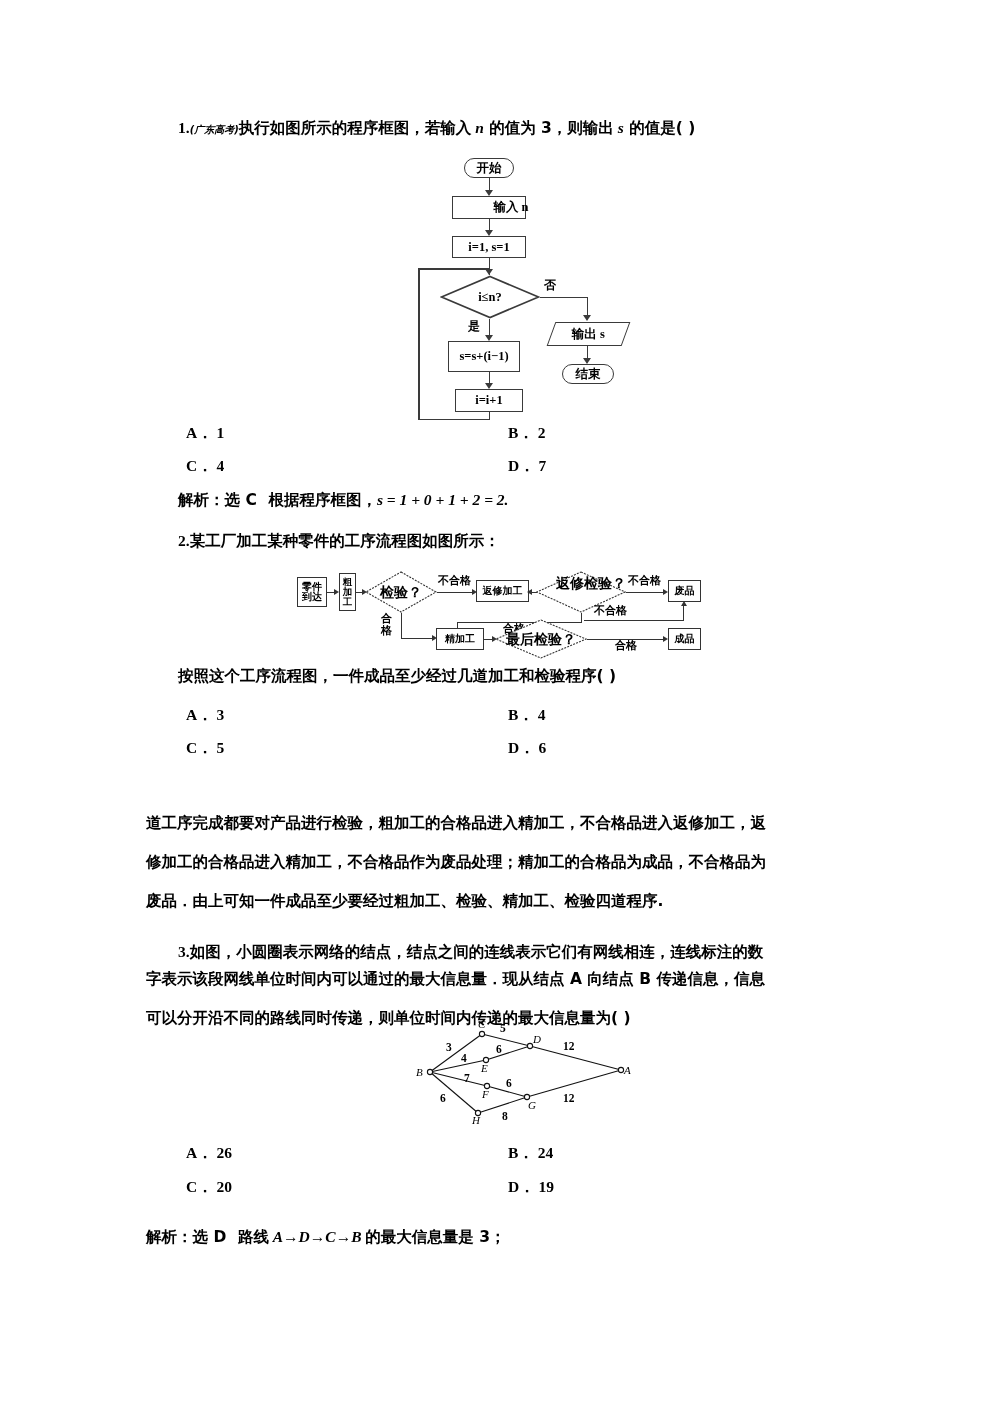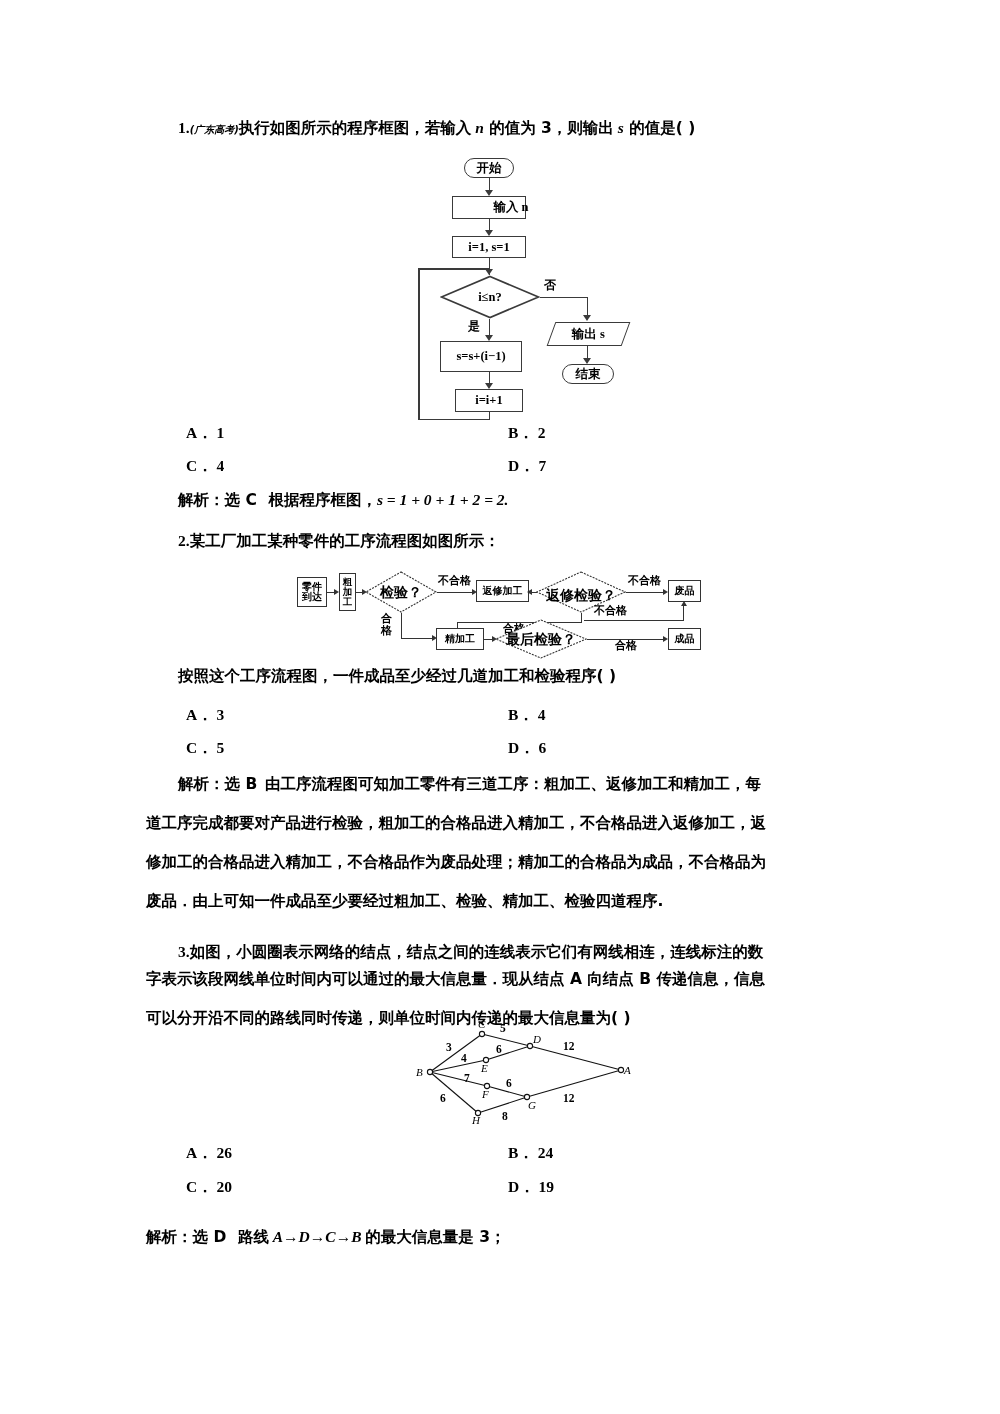--- a/index.html
+++ b/index.html
@@ -204,21 +204,21 @@
       </div>
     <div class="ln" style="left:176.5px; top:191px; width:1.5px; height:15px;"></div>
     <div class="arrow-d" style="left:173px; top:203px;"></div>
 
     <div class="node term" style="left:152px; top:209px; width:52px; height:20px;">结束</div>
 
     <div class="lbl" style="left:58px; top:163px;">是</div>
     <div class="ln" style="left:78.5px; top:164px; width:1.5px; height:20px;"></div>
     <div class="arrow-d" style="left:75px; top:180px;"></div>
 
-    <div class="node" style="left:30px; top:186px; width:82px; height:31px;">s=s+(i−1)</div>
+    <div class="node" style="left:38px; top:186px; width:72px; height:31px;">s=s+(i−1)</div>
     <div class="ln" style="left:78.5px; top:217px; width:1.5px; height:14px;"></div>
     <div class="arrow-d" style="left:75px; top:228px;"></div>
 
     <div class="node" style="left:45px; top:234px; width:68px; height:23px;">i=i+1</div>
 
     <div class="ln" style="left:78.5px; top:257px; width:1.5px; height:8px;"></div>
     <div class="ln" style="left:8px; top:263.5px; width:72px; height:1.5px;"></div>
     <div class="ln" style="left:8px; top:113px; width:1.5px; height:152px;"></div>
     <div class="ln" style="left:8px; top:113px; width:72px; height:1.5px;"></div>
   </div>
@@ -281,21 +281,21 @@
     </div>
 
     <div class="pbox" style="left:179px; top:13px; width:53px; height:22px;">返修加工</div>
     <div class="pline" style="left:232px; top:24.5px; width:8px; height:1.3px;"></div>
     <div class="ar-r" style="left:230px; top:22px; transform:scaleX(-1);"></div>
 
     <div class="pdiam" style="left:239px; top:4px; width:90px; height:42px;">
       <svg width="90" height="42" viewBox="0 0 90 42">
         <polygon points="45,1 89,21 45,41 1,21" fill="#fff" stroke="#333" stroke-width="1.1" stroke-dasharray="2,1.2"></polygon>
       </svg>
-      <div class="pdlabel" style="left:0; top:16px; width:90px;">返修检验？</div>
+      <div class="pdlabel" style="left:0; top:4px; width:90px;text-align:right;">返修检验？</div>
     </div>
 
     <div class="pline" style="left:329px; top:24.5px; width:40px; height:1.3px;"></div>
     <div class="ar-r" style="left:366px; top:22px;"></div>
     <div class="plbl" style="left:331px; top:8px;">不合格</div>
 
     <div class="pbox" style="left:371px; top:13px; width:33px; height:22px;">废品</div>
 
     <div class="pline" style="left:283.5px; top:46px; width:1.3px; height:10px;"></div>
     <div class="pline" style="left:160px; top:55px; width:124px; height:1.3px;"></div>
@@ -335,23 +335,20 @@
   <div class="opt opt-b" style="top:705px;">
     <span>B．</span><span>&nbsp;</span><span>4</span>
   </div>
   <div class="opt opt-a" style="top:738px;">
     <span>C．</span><span>&nbsp;</span><span>5</span>
   </div>
   <div class="opt opt-b" style="top:738px;">
     <span>D．</span><span>&nbsp;</span><span>6</span>
   </div>
 
-  <div class="qline" style="top:774px;">
-    <span class="cn">解析：</span><span class="cn">选 B</span><span>&nbsp;&nbsp;</span><span class="cn">由工序流程图可知加工零件有三道工序：粗加工、返修加工和精加工，每</span>
-  </div>
   <div class="qline cn" style="left:146px; top:813px;">道工序完成都要对产品进行检验，粗加工的合格品进入精加工，不合格品进入返修加工，返</div>
   <div class="qline cn" style="left:146px; top:852px;">修加工的合格品进入精加工，不合格品作为废品处理；精加工的合格品为成品，不合格品为</div>
   <div class="qline cn" style="left:146px; top:891px;">废品．由上可知一件成品至少要经过粗加工、检验、精加工、检验四道程序.</div>
 
   <div class="qline cn" style="left:178px; top:930px;margin-top:12px;">
     <span class="num">3.</span><span>如图，小圆圈表示网络的结点，结点之间的连线表示它们有网线相连，连线标注的数</span>
   </div>
   <div class="qline cn" style="left:146px; top:1008px;">可以分开沿不同的路线同时传递，则单位时间内传递的最大信息量为(      )</div>
   <div class="qline cn" style="left:146px; top:969px;">字表示该段网线单位时间内可以通过的最大信息量．现从结点 A 向结点 B 传递信息，信息</div>
 

